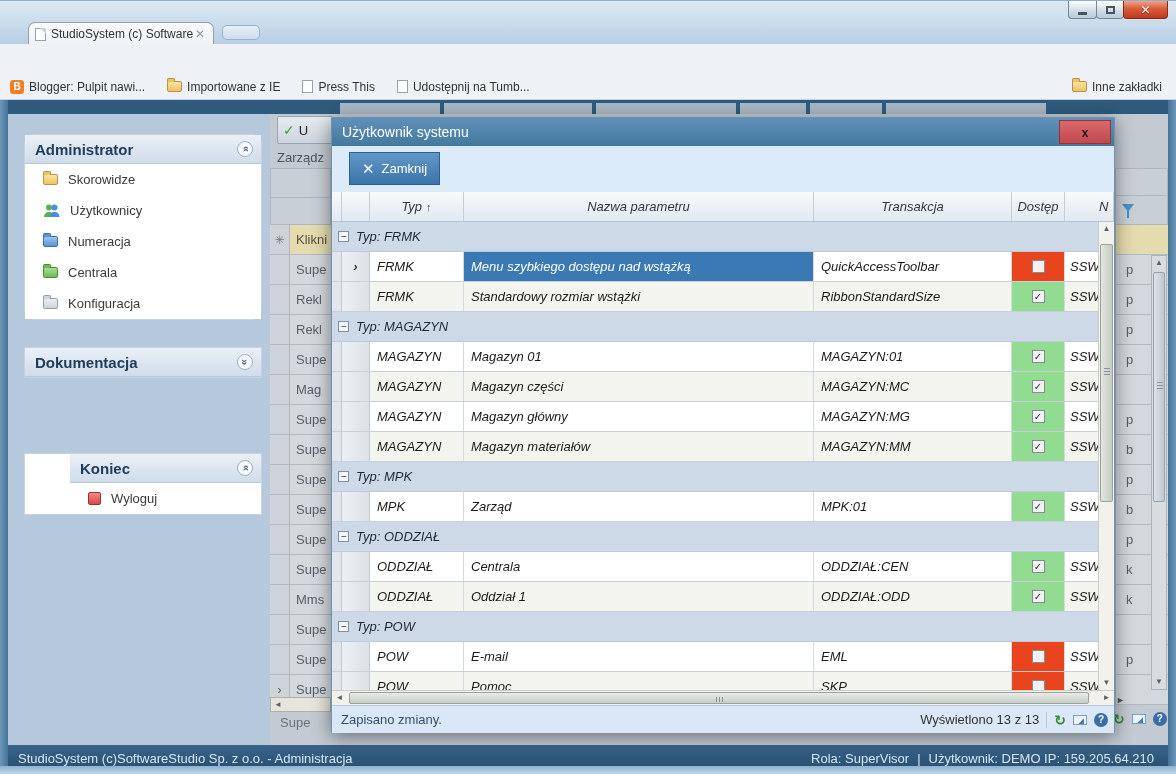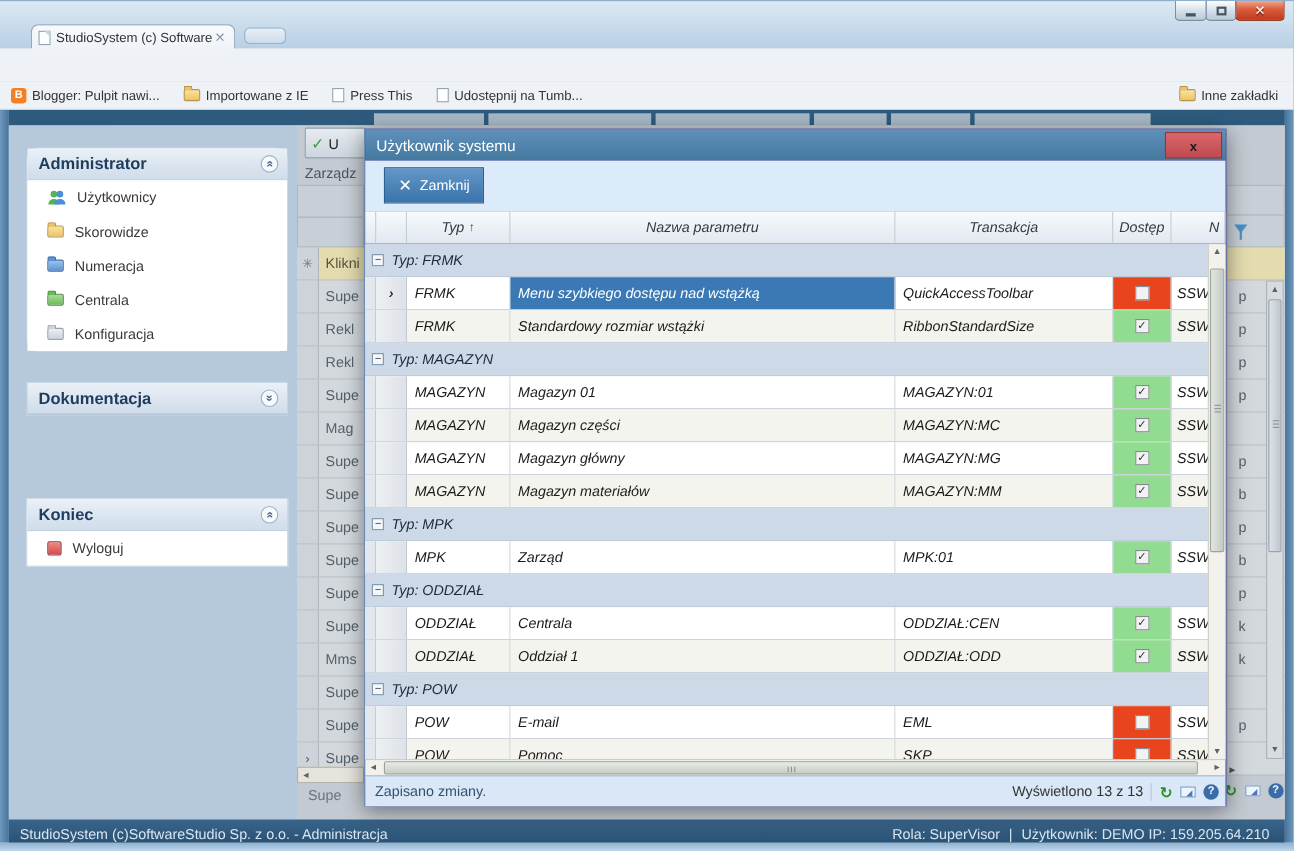--- a/index.html
+++ b/index.html
@@ -93,21 +93,21 @@
   .bg-hscroll-l { position:absolute; left:0; top:583px; width:61px; height:15px; background:#e6e4dc; border:1px solid #b2b0a6; display:flex; align-items:center; }
   .bg-status { position:absolute; left:10px; top:601px; color:#6a737c; font-size:13px; }
   .bg-arrow-r { position:absolute; left:846px; top:581px; color:#555; font-size:9px; }
   .bg-foot-icons { position:absolute; left:843px; top:598px; display:flex; gap:7px; align-items:center; }
 
   
   .statusbar { left:8px; top:745px; width:1160px; height:21px; background:linear-gradient(#39648a,#2a5274); color:#d6e6f4; font-size:13px; display:flex; align-items:flex-end; padding:0 14px 0 10px; }
   .statusbar .right { margin-left:auto; display:flex; gap:8px; }
 
   
-  .modal { left:331px; top:117px; width:784px; height:616px; background:#4c1d95; border:1px solid #6e94b4; box-shadow:0 4px 18px rgba(0,0,0,.45); }
+  .modal { left:331px; top:117px; width:784px; height:616px; background:#5eead4; border:1px solid #6e94b4; box-shadow:0 4px 18px rgba(0,0,0,.45); }
   .modal-titlebar { position:absolute; left:0; top:0; width:100%; height:28px; background:linear-gradient(#5f90ba,#44799f); color:#fff; font-size:14px; line-height:28px; padding-left:10px; }
   .modal-close { position:absolute; right:3px; top:2px; width:52px; height:24px; background:linear-gradient(#d9676c,#c04a4e); border:1px solid #933; color:#201818; text-align:center; line-height:24px; font-size:12px; font-weight:bold; }
   .modal-toolbar { position:absolute; left:0; top:28px; width:100%; height:46px; background:#dcebfa; }
   .btn-zamknij { position:absolute; left:17px; top:6px; height:33px; background:linear-gradient(#6397c6,#3a74ac); border:1px solid #2e5f90; color:#fff; font-size:13px; display:flex; align-items:center; padding:0 12px; }
   .btn-zamknij .x { font-weight:bold; font-size:15px; margin-right:7px; }
   .grid-wrap { position:absolute; left:0; top:74px; width:782px;font-style:italic; }
   .grid-header { display:flex; height:30px; background:linear-gradient(#f8fafc,#e1e8f0); border-bottom:1px solid #b8c4d2; }
   .h { border-right:1px solid #c3cedb; display:flex; align-items:center; justify-content:center; font-size:13px; color:#33383e; overflow:hidden; }
   .sort-arrow { font-size:11px; margin-left:4px; color:#444; }
   .w-ind{width:10px;} .w-sel{width:28px;} .w-typ{width:94px;} .w-naz{width:350px;} .w-trn{width:198px;} .w-dos{width:53px;} .w-ext{flex:1; justify-content:flex-start; padding-left:34px;}
@@ -226,33 +226,33 @@
 
   <div class="abs sidebar">
     <div class="panel" style="top:20px;border-radius:11px;">
       <div class="panel-header">
         <span class="panel-title">Administrator</span>
         <span class="chev-circle">
             <span class="chev-up">»</span>
           </span>
       </div>
       <div class="side-item">
+        <span class="fold"></span>
+        <span class="lbl">Skorowidze</span>
+      </div>
+      <div class="side-item">
         <svg class="users-svg" viewBox="0 0 17 15">
             <circle cx="6" cy="4.5" r="3" fill="#58b058"></circle>
             <path d="M1 14c0-3 2.2-5 5-5s5 2 5 5z" fill="#58b058"></path>
             <circle cx="11.5" cy="4.5" r="3" fill="#4a90d9"></circle>
             <path d="M6.5 14c0-3 2.2-5 5-5s5 2 5 5z" fill="#4a90d9"></path>
           </svg>
         <span class="lbl">Użytkownicy</span>
       </div>
       <div class="side-item">
-        <span class="fold"></span>
-        <span class="lbl">Skorowidze</span>
-      </div>
-      <div class="side-item">
         <span class="fold blue"></span>
         <span class="lbl">Numeracja</span>
       </div>
       <div class="side-item">
         <span class="fold green"></span>
         <span class="lbl">Centrala</span>
       </div>
       <div class="side-item">
         <span class="fold gray"></span>
         <span class="lbl">Konfiguracja</span>
@@ -262,21 +262,21 @@
     <div class="panel" style="top:233px;">
       <div class="panel-header">
         <span class="panel-title">Dokumentacja</span>
         <span class="chev-circle">
             <span class="chev-down">»</span>
           </span>
       </div>
     </div>
 
 
-    <div class="panel" style="top:339px;">
+    <div class="panel" style="top:339px;padding-left:45px;">
       <div class="panel-header">
         <span class="panel-title">Koniec</span>
         <span class="chev-circle">
             <span class="chev-up">»</span>
           </span>
       </div>
       <div class="side-item">
         <span class="logout-ic"></span>
         <span class="lbl">Wyloguj</span>
       </div>

